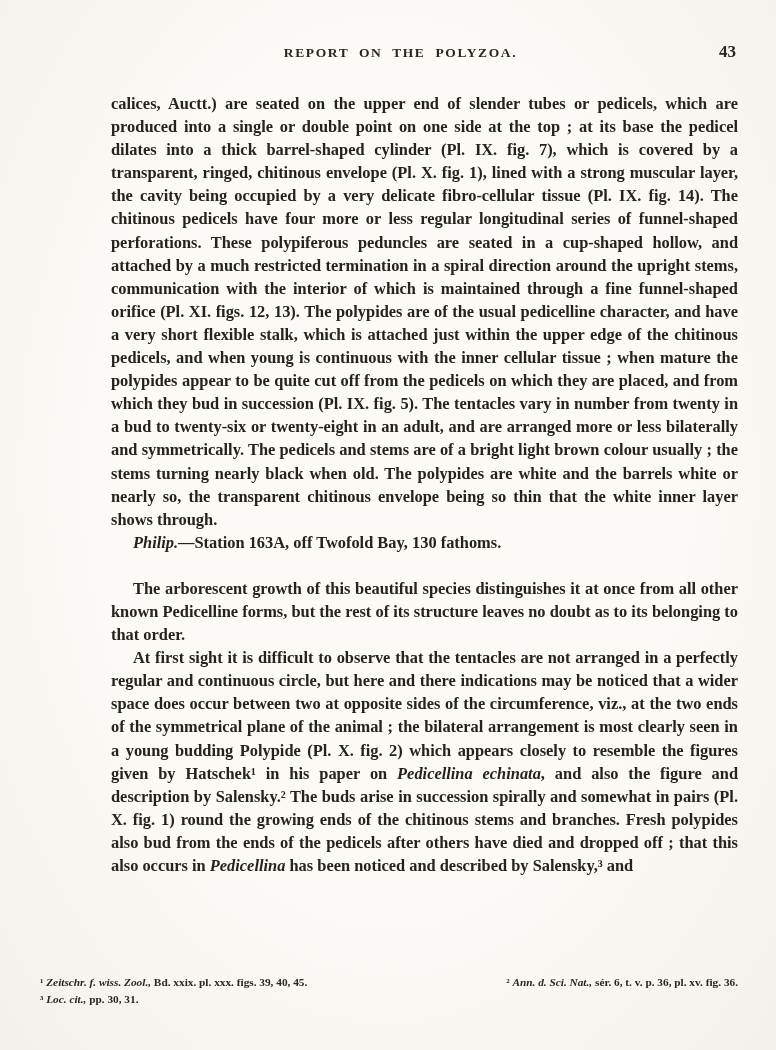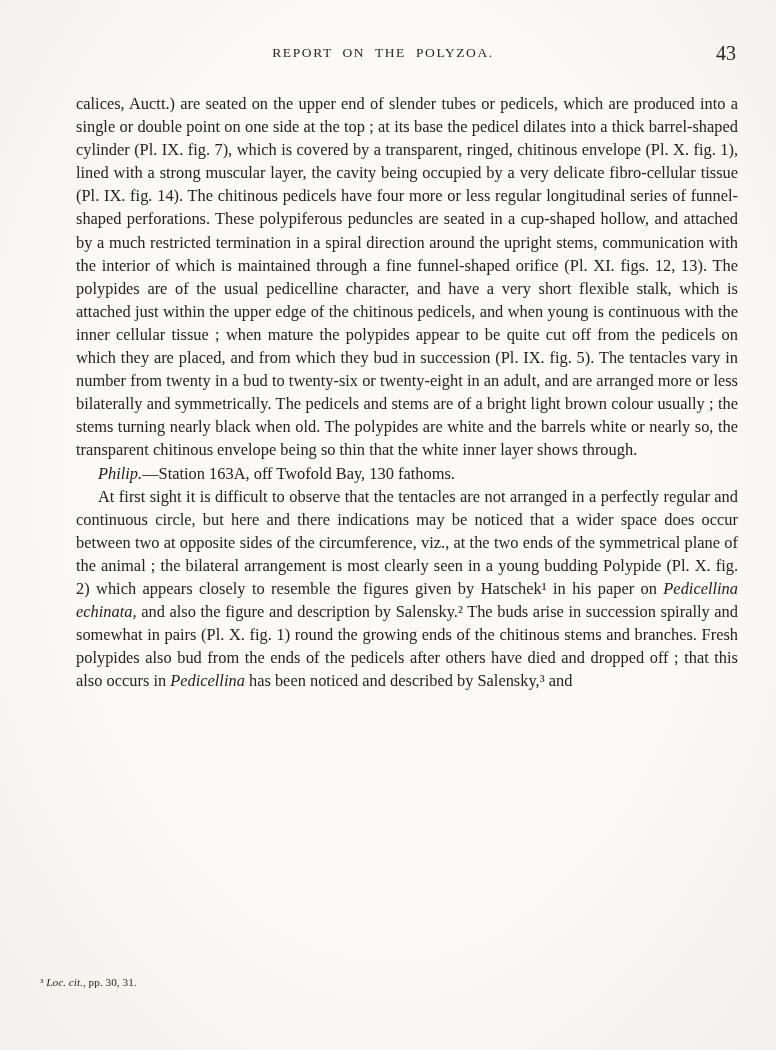--- a/index.html
+++ b/index.html
@@ -10,40 +10,41 @@
     overflow: hidden;
     background: radial-gradient(ellipse at 50% 45%, #fbfaf6 55%, #f2f0ea 100%);
     font-family: "Liberation Serif", "DejaVu Serif", serif;
     color: #27221b;
   }
   .page {
     position: relative;
     width: 776px;
     height: 1043px;
     box-sizing: border-box;
-    padding: 45px 38px 0 28px;
+    padding: 45px 38px 0 63px;
+    font-weight: bold;
   }
   .running-head {
     position: relative;
     height: 22px;
   }
   .head-title {
     position: absolute;
     left: 0; right: 0;
     text-align: center;
     font-size: 13.5px;
     letter-spacing: 1.6px;
     word-spacing: 5px;
     color: #2b261f;
   }
   .page-num {
     position: absolute;
     right: 2px;
     top: -3px;
-    font-size: 20px;
+    font-size: 17px;
     color: #2b261f;
   }
   .body-text {
     margin-top: 25px;
     font-size: 16.4px;
     line-height: 23.1px;
     text-align: justify;
     color: #27221b;
     margin-left: 48px;
   }
@@ -74,20 +75,25 @@
 <div class="page">
 
   <div class="running-head">
     <span class="head-title">REPORT ON THE POLYZOA.</span>
     <span class="page-num">43</span>
   </div>
 
   <div class="body-text" id="body-text">
       <p class="para"><span>calices, Auctt.) are seated on the upper end of slender tubes or pedicels, which are produced into a single or double point on one side at the top ; at its base the pedicel dilates into a thick barrel-shaped cylinder (Pl. IX. fig. 7), which is covered by a transparent, ringed, chitinous envelope (Pl. X. fig. 1), lined with a strong muscular layer, the cavity being occupied by a very delicate fibro-cellular tissue (Pl. IX. fig. 14). The chitinous pedicels have four more or less regular longitudinal series of funnel-shaped perforations. These polypiferous peduncles are seated in a cup-shaped hollow, and attached by a much restricted termination in a spiral direction around the upright stems, communication with the interior of which is maintained through a fine funnel-shaped orifice (Pl. XI. figs. 12, 13). The polypides are of the usual pedicelline character, and have a very short flexible stalk, which is attached just within the upper edge of the chitinous pedicels, and when young is continuous with the inner cellular tissue ; when mature the polypides appear to be quite cut off from the pedicels on which they are placed, and from which they bud in succession (Pl. IX. fig. 5). The tentacles vary in number from twenty in a bud to twenty-six or twenty-eight in an adult, and are arranged more or less bilaterally and symmetrically. The pedicels and stems are of a bright light brown colour usually ; the stems turning nearly black when old. The polypides are white and the barrels white or nearly so, the transparent chitinous envelope being so thin that the white inner layer shows through.</span></p>
       <p class="para indent"><span class="it">Philip.</span><span>—Station 163A, off Twofold Bay, 130 fathoms.</span></p>
+      <p class="para indent space-before"><span>The arborescent growth of this beautiful species distinguishes it at once from all other known Pedicelline forms, but the rest of its structure leaves no doubt as to its belonging to that order.</span></p>
       <p class="para indent"><span>At first sight it is difficult to observe that the tentacles are not arranged in a perfectly regular and continuous circle, but here and there indications may be noticed that a wider space does occur between two at opposite sides of the circumference, viz., at the two ends of the symmetrical plane of the animal ; the bilateral arrangement is most clearly seen in a young budding Polypide (Pl. X. fig. 2) which appears closely to resemble the figures given by Hatschek¹ in his paper on </span><span class="it">Pedicellina echinata</span><span>, and also the figure and description by Salensky.² The buds arise in succession spirally and somewhat in pairs (Pl. X. fig. 1) round the growing ends of the chitinous stems and branches. Fresh polypides also bud from the ends of the pedicels after others have died and dropped off ; that this also occurs in </span><span class="it">Pedicellina</span><span> has been noticed and described by Salensky,³ and</span></p>
     </div>
 
   <div class="footnotes">
+    <div class="fn-row">
+      <span><span>¹ </span><span class="it">Zeitschr. f. wiss. Zool.,</span><span> Bd. xxix. pl. xxx. figs. 39, 40, 45.</span></span>
+      <span><span>² </span><span class="it">Ann. d. Sci. Nat.,</span><span> sér. 6, t. v. p. 36, pl. xv. fig. 36.</span></span>
+    </div>
     <div class="fn-center"><span>³ </span><span class="it">Loc. cit.,</span><span> pp. 30, 31.</span></div>
   </div>
 
 </div>
 
 </body></html>

